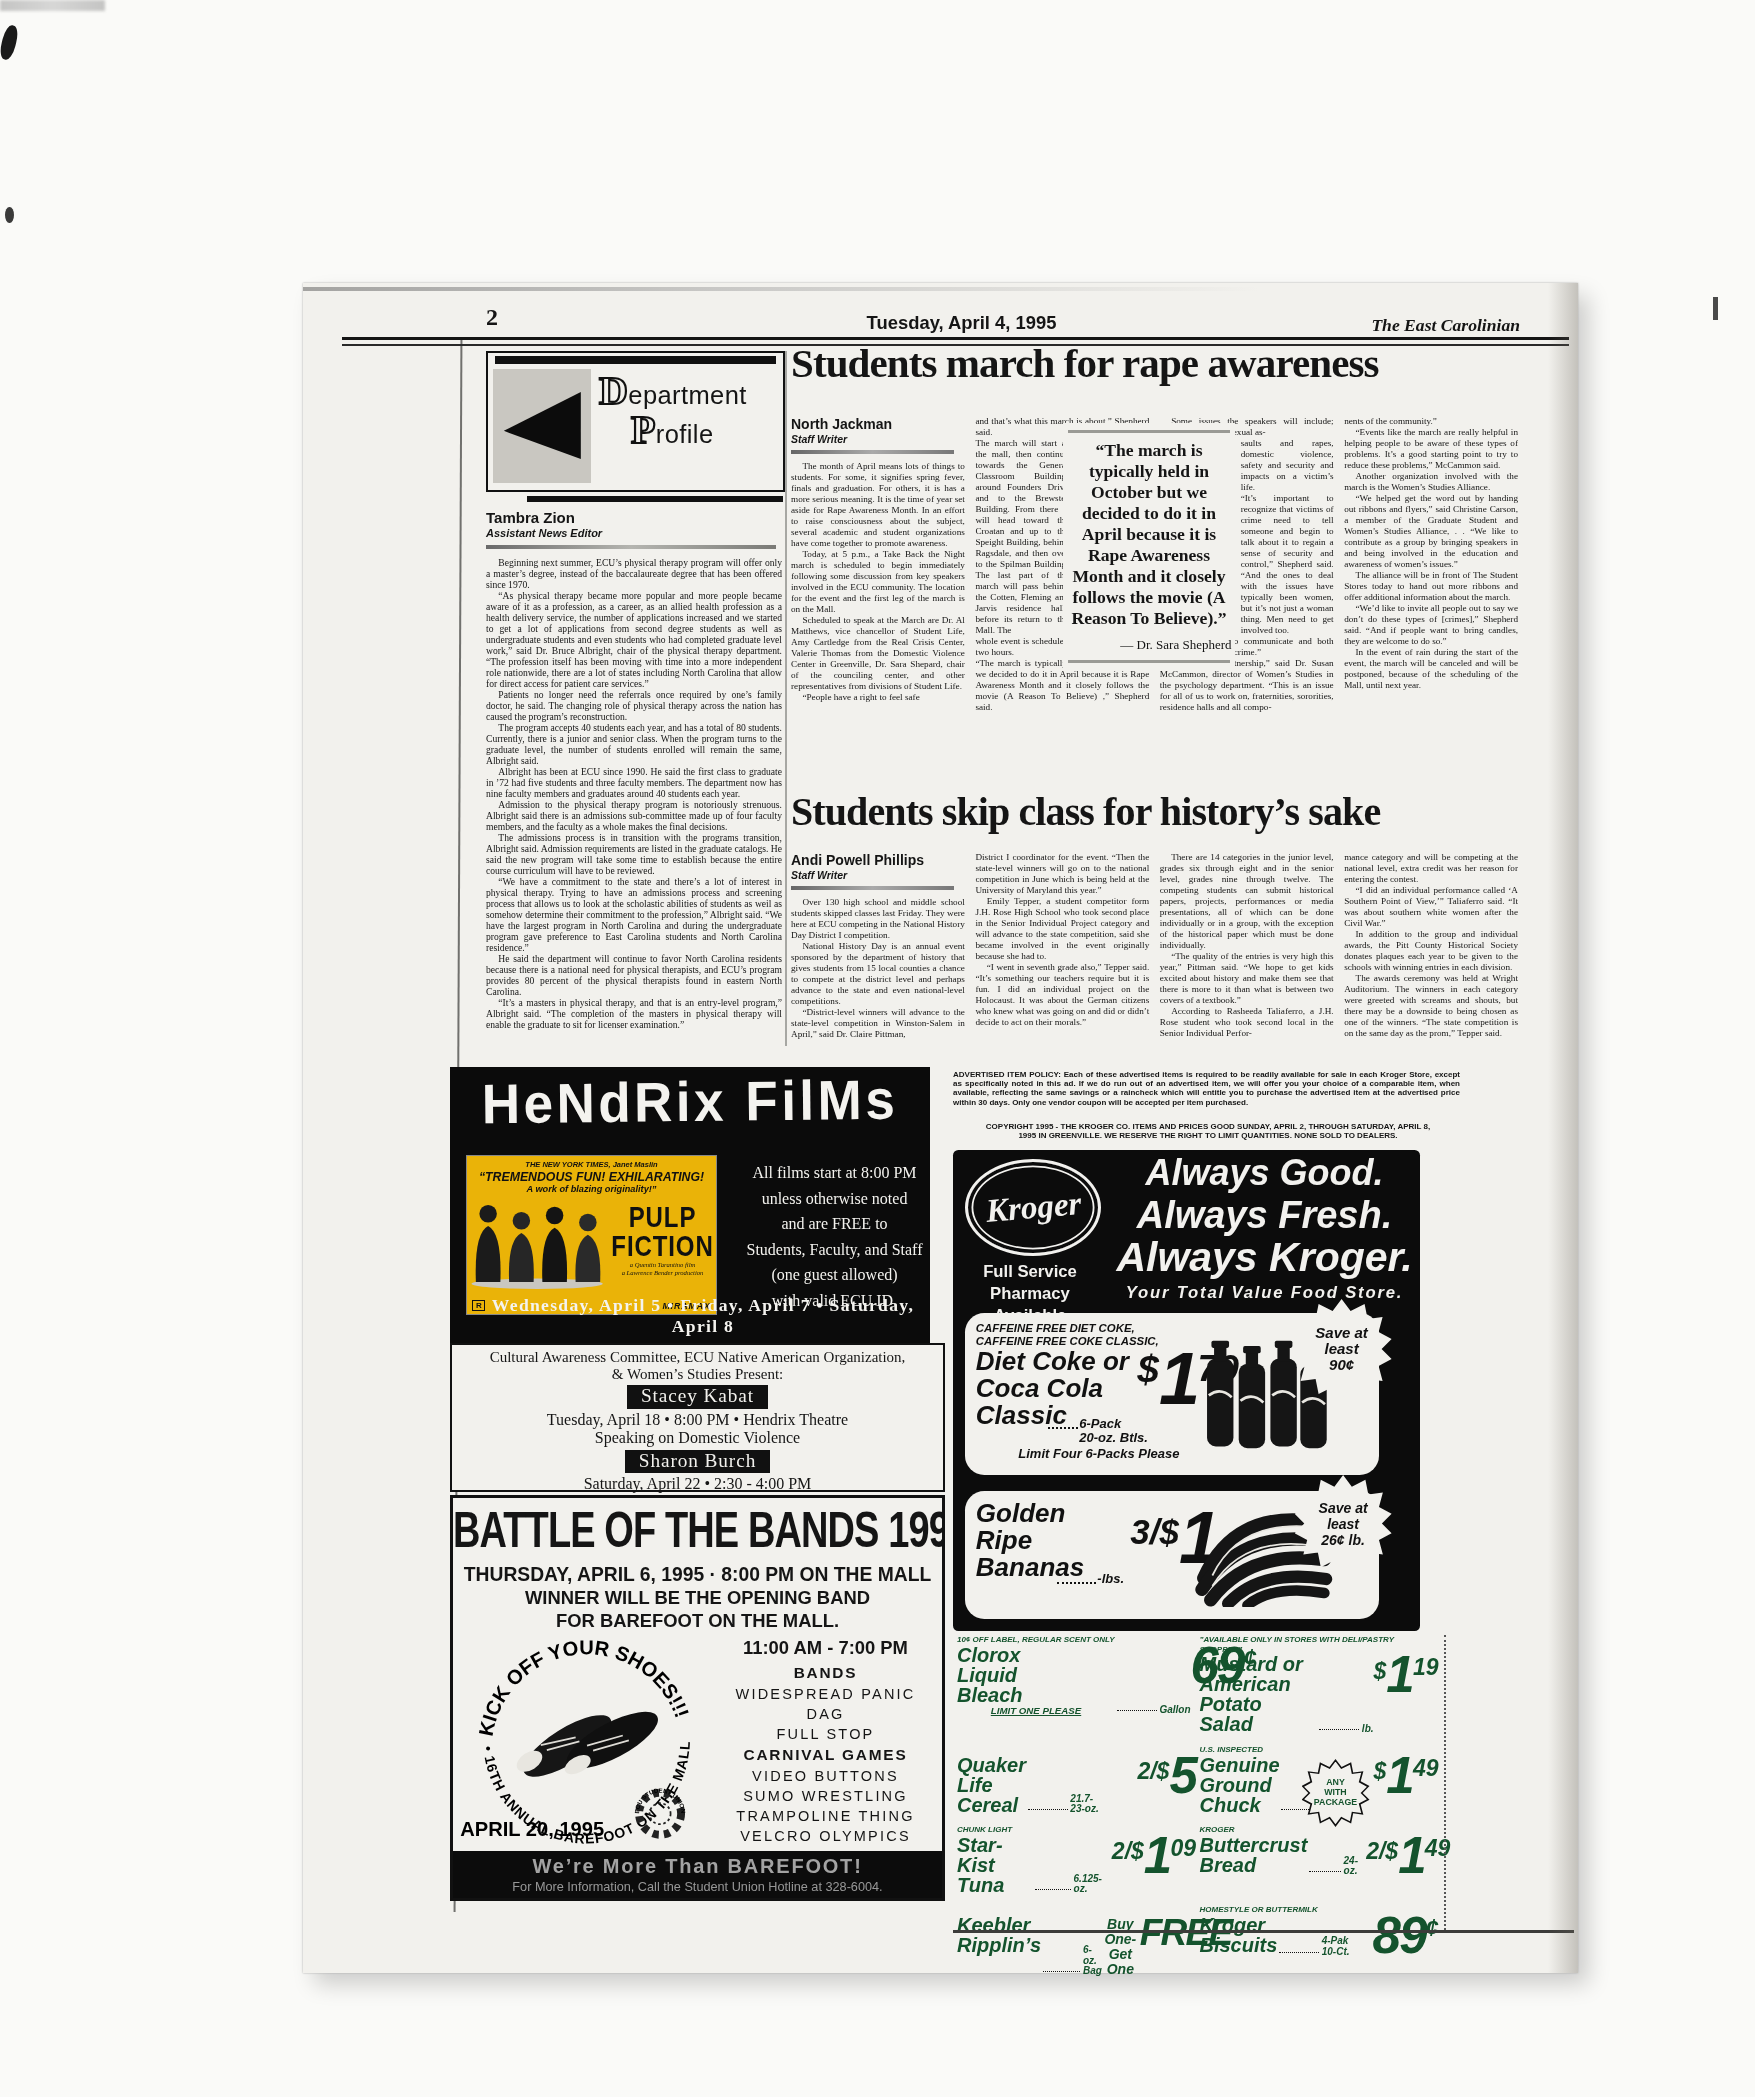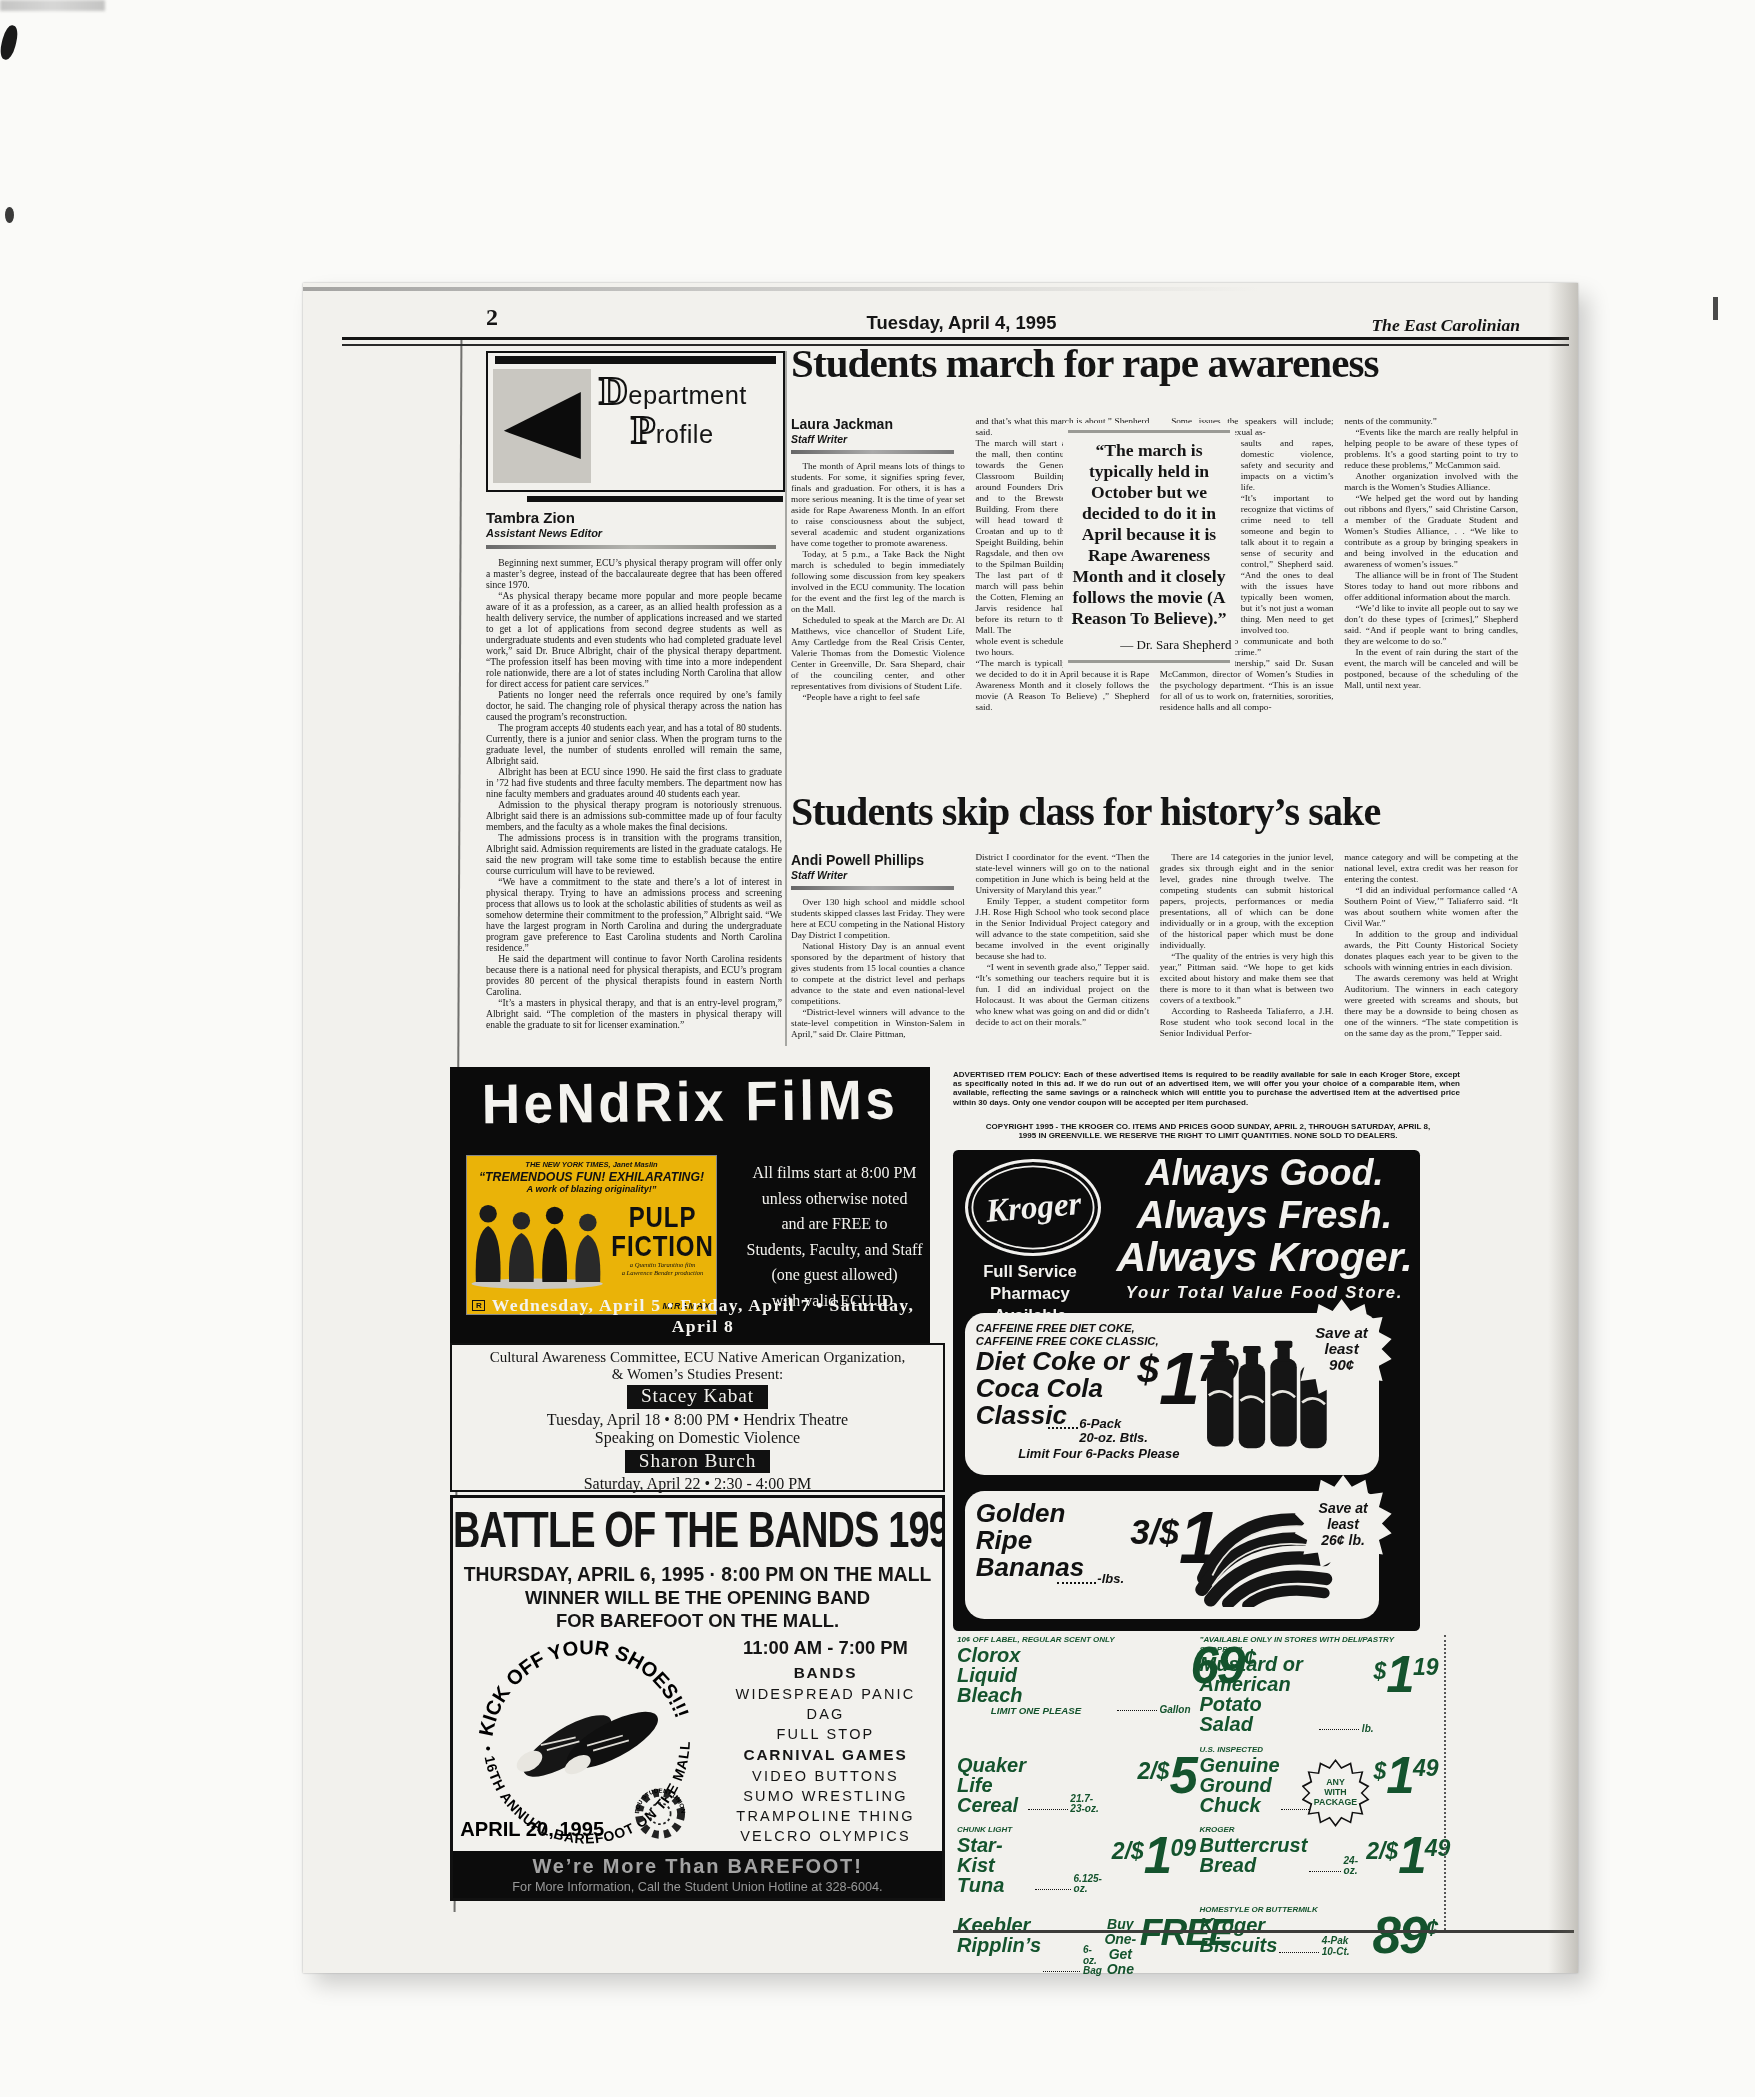--- a/index.html
+++ b/index.html
@@ -164,21 +164,21 @@
   .g-kicker{font:bold italic 8px/9.7px "Liberation Sans",sans-serif;min-height:9.7px;}
   .g-row{display:flex;}
   .g-name{font:bold italic 20px/20px "Liberation Sans",sans-serif;white-space:pre-line;}
   .g-sz{display:flex;align-items:flex-end;}
   .g-dots{width:40px;border-bottom:1.8px dotted #111;margin:0 2.6px 4.4px 1.8px;}
   .g-size{font:bold italic 10px/10.5px "Liberation Sans",sans-serif;white-space:pre-line;}
   .g-price{margin-left:auto;display:flex;font-style:italic;font-weight:bold;}
   .gp-pre{font-size:23px;margin-top:3.5px;}
   .gp-big{font-size:51px;line-height:42px;letter-spacing:-1.8px;}
   .gp-sup{font-size:23px;}
-  .g-note{font:bold italic 9.7px "Liberation Sans",sans-serif;width:158px;text-align:center;}
+  .g-note{font:bold italic 9.7px "Liberation Sans",sans-serif;width:158px;text-align:center;text-decoration:underline;}
   .bogo .gp-pre{font-size:14px;line-height:15px;white-space:pre-line;text-align:center;margin:1.8px 3.5px 0 0;font-weight:bold;}
   .bogo .gp-big{font-size:37px;line-height:35px;}
   .badge-outer{position:absolute;left:102px;top:14px;width:68px;height:68px;background:#111;
     clip-path:polygon(50% 0%,59% 12%,73% 5%,76% 20%,91% 18%,87% 33%,100% 40%,90% 50%,100% 60%,87% 67%,91% 82%,76% 80%,73% 95%,59% 88%,50% 100%,41% 88%,27% 95%,24% 80%,9% 82%,13% 67%,0% 60%,10% 50%,0% 40%,13% 33%,9% 18%,24% 20%,27% 5%,41% 12%);}
   .badge-inner{position:absolute;inset:2.6px;background:#f2f1ed;display:flex;align-items:center;justify-content:center;
     text-align:center;font:bold 8.8px/9.7px "Liberation Sans",sans-serif;white-space:pre-line;
     clip-path:polygon(50% 0%,59% 12%,73% 5%,76% 20%,91% 18%,87% 33%,100% 40%,90% 50%,100% 60%,87% 67%,91% 82%,76% 80%,73% 95%,59% 88%,50% 100%,41% 88%,27% 95%,24% 80%,9% 82%,13% 67%,0% 60%,10% 50%,0% 40%,13% 33%,9% 18%,24% 20%,27% 5%,41% 12%);}
   #cutline{position:absolute;left:1141px;top:1352px;height:295px;border-left:2.6px dotted #555;}
   #bottom-rule{position:absolute;left:650px;top:1647px;width:621px;height:2.6px;background:#3c3c3a;}
 </style>
@@ -226,21 +226,21 @@
       <p>Admission to the physical therapy program is notoriously strenuous. Albright said there is an admissions sub-committee made up of four faculty members, and the faculty as a whole makes the final decisions.</p>
       <p>The admissions process is in transition with the programs transition, Albright said. Admission requirements are listed in the graduate catalogs. He said the new program will take some time to establish because the entire course curriculum will have to be reviewed.</p>
       <p>“We have a commitment to the state and there’s a lot of interest in physical therapy. Trying to have an admissions process and screening process that allows us to look at the scholastic abilities of students as weil as somehow determine their commitment to the profession,” Albright said. “We have the largest program in North Carolina and during the undergraduate program gave preference to East Carolina students and North Carolina residence.”</p>
       <p>He said the department will continue to favor North Carolina residents because there is a national need for physical therapists, and ECU’s program provides 80 percent of the physical therapists found in eastern North Carolina.</p>
       <p>“It’s a masters in physical therapy, and that is an entry-level program,” Albright said. “The completion of the masters in physical therapy will enable the graduate to sit for licenser examination.”</p>
     </div>
 
   <h1 class="headline" id="a1-headline">Students march for rape awareness</h1>
   <div class="cols" id="a1-cols">
     <div class="col c1">
-      <div class="a-author">Laura Jackman</div>
+      <div class="a-author">North Jackman</div>
       <div class="a-role">Staff Writer</div>
       <div class="a-rule"></div>
       <div>
           <p>The month of April means lots of things to students. For some, it signifies spring fever, finals and graduation. For others, it is has a more serious meaning. It is the time of year set aside for Rape Awareness Month. In an effort to raise consciousness about the subject, several academic and student organizations have come together to promote awareness.</p>
           <p>Today, at 5 p.m., a Take Back the Night march is scheduled to begin immediately following some discussion from key speakers involved in the ECU community. The location for the event and the first leg of the march is on the Mall.</p>
           <p>Scheduled to speak at the March are Dr. Al Matthews, vice chancellor of Student Life, Amy Cartledge from the Real Crisis Center, Valerie Thomas from the Domestic Violence Center in Greenville, Dr. Sara Shepard, chair of the counciling center, and other representatives from divisions of Student Life.</p>
           <p>“People have a right to feel safe</p>
         </div>
     </div>
     <div class="col c2">

